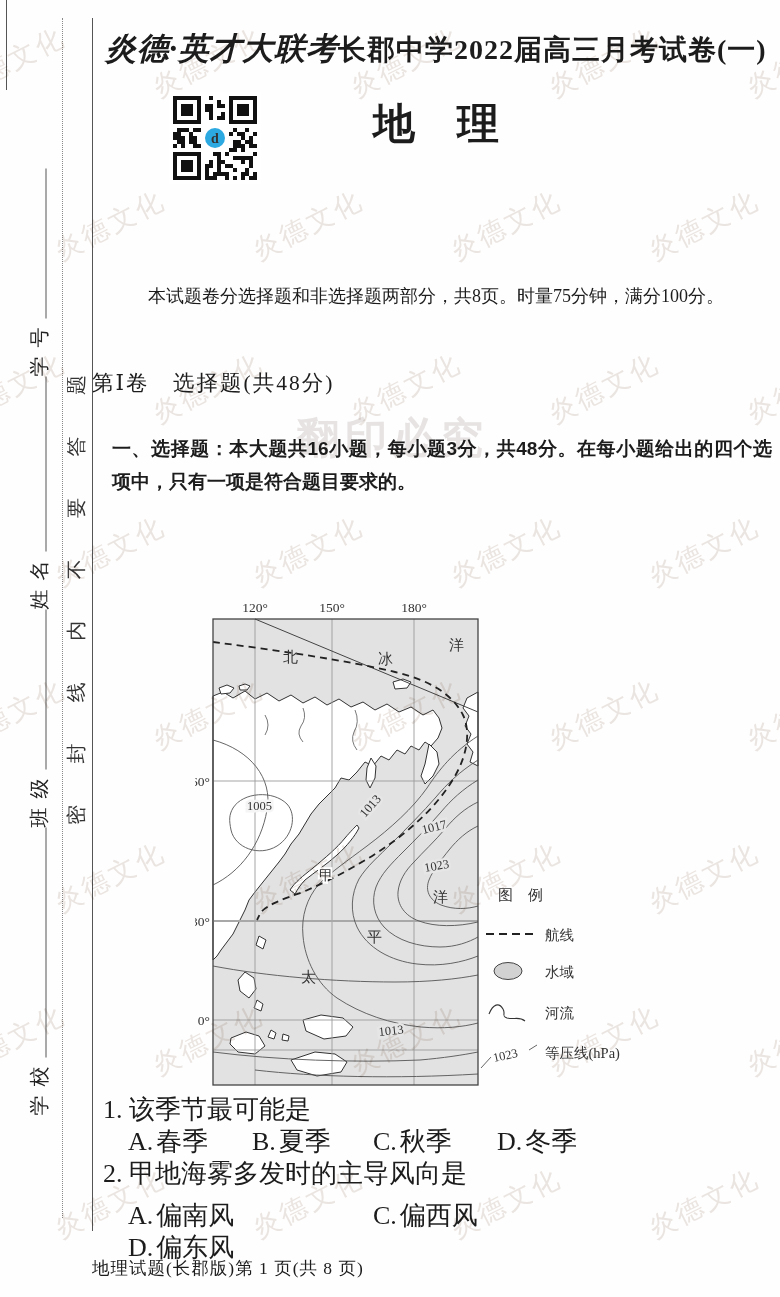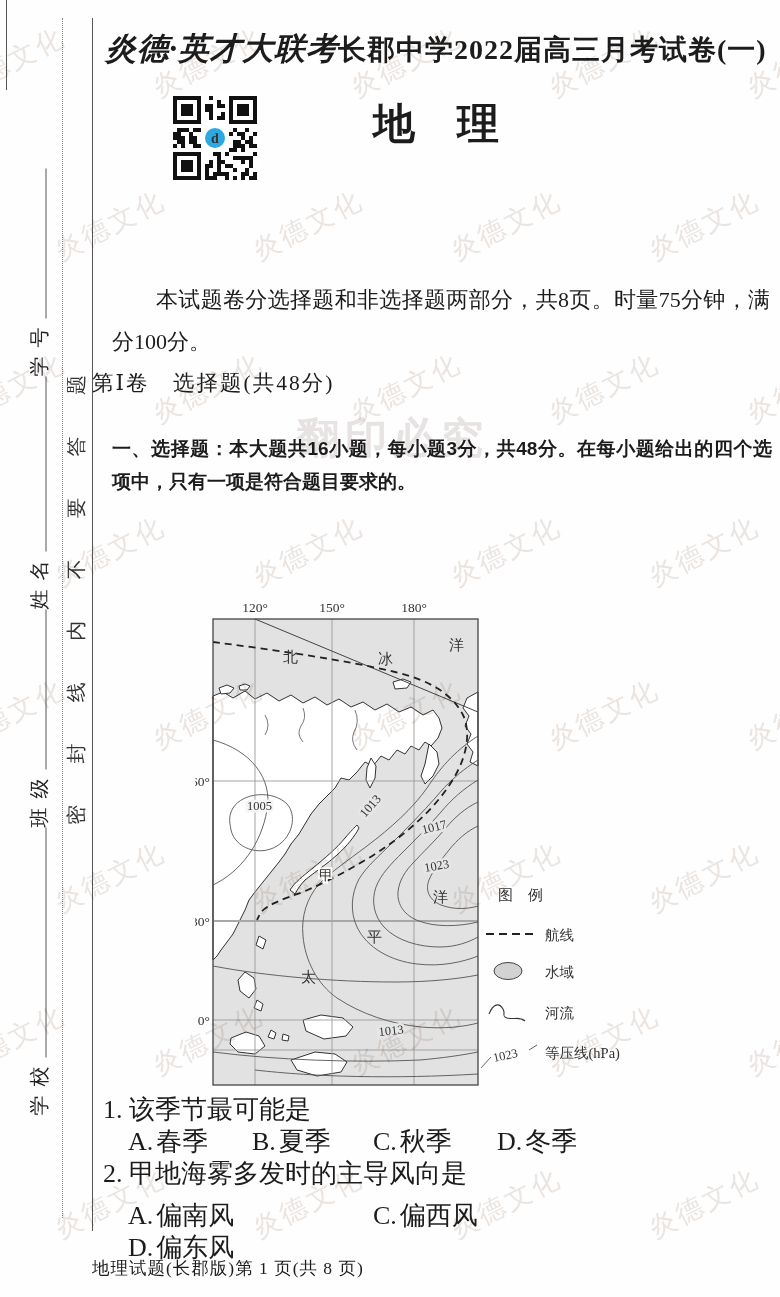--- a/index.html
+++ b/index.html
@@ -25,21 +25,21 @@
   
   #content{position:absolute;left:92px;top:8px;width:688px;height:948px;z-index:2;}
   #header-title{top:20px;left:0;width:100%;text-align:center;white-space:nowrap;}
   #header-title .series{font-size:31px;font-weight:bold;font-style:italic;letter-spacing:1px;}
   #header-title .rest{font-size:28px;font-weight:bold;letter-spacing:1px;}
   #subject-title{top:88px;left:0;width:100%;text-align:center;font-size:42px;font-weight:bold;}
   #qr-box{left:77px;top:84px;}
   #score{top:228px;left:481px;font-family:"Liberation Sans","DejaVu Sans",sans-serif;
       font-weight:bold;font-size:21px;}
   #score .score-line{display:inline-block;width:112px;height:20px;border-bottom:1.6px solid #333;}
-  #intro{top:271px;left:20px;width:658px;font-size:22px;line-height:42px;
+  #intro{top:271px;left:20px;width:658px;font-size:18px;line-height:34px;
       text-align:justify;text-indent:2em;}
   #sec-title{top:360px;left:0;width:100%;font-size:21.5px;font-weight:normal;letter-spacing:2px;}
   #sec-note{top:424px;left:20px;width:660px;font-size:19px;line-height:33px;text-align:justify;
       font-family:"Liberation Sans","DejaVu Sans",sans-serif;font-weight:bold;}
   #passage{top:494px;left:20px;width:660px;font-size:19.5px;line-height:37px;
       text-align:justify;text-indent:2em;font-style:italic;}
   #figure{left:103px;top:592px;width:500px;height:500px;}
   #questions{top:1086px;left:0;width:660px;font-size:26px;}
   .q-stem{margin-left:11px;line-height:32px;}
   .q-options{margin-left:36px;display:grid;line-height:32px;}

